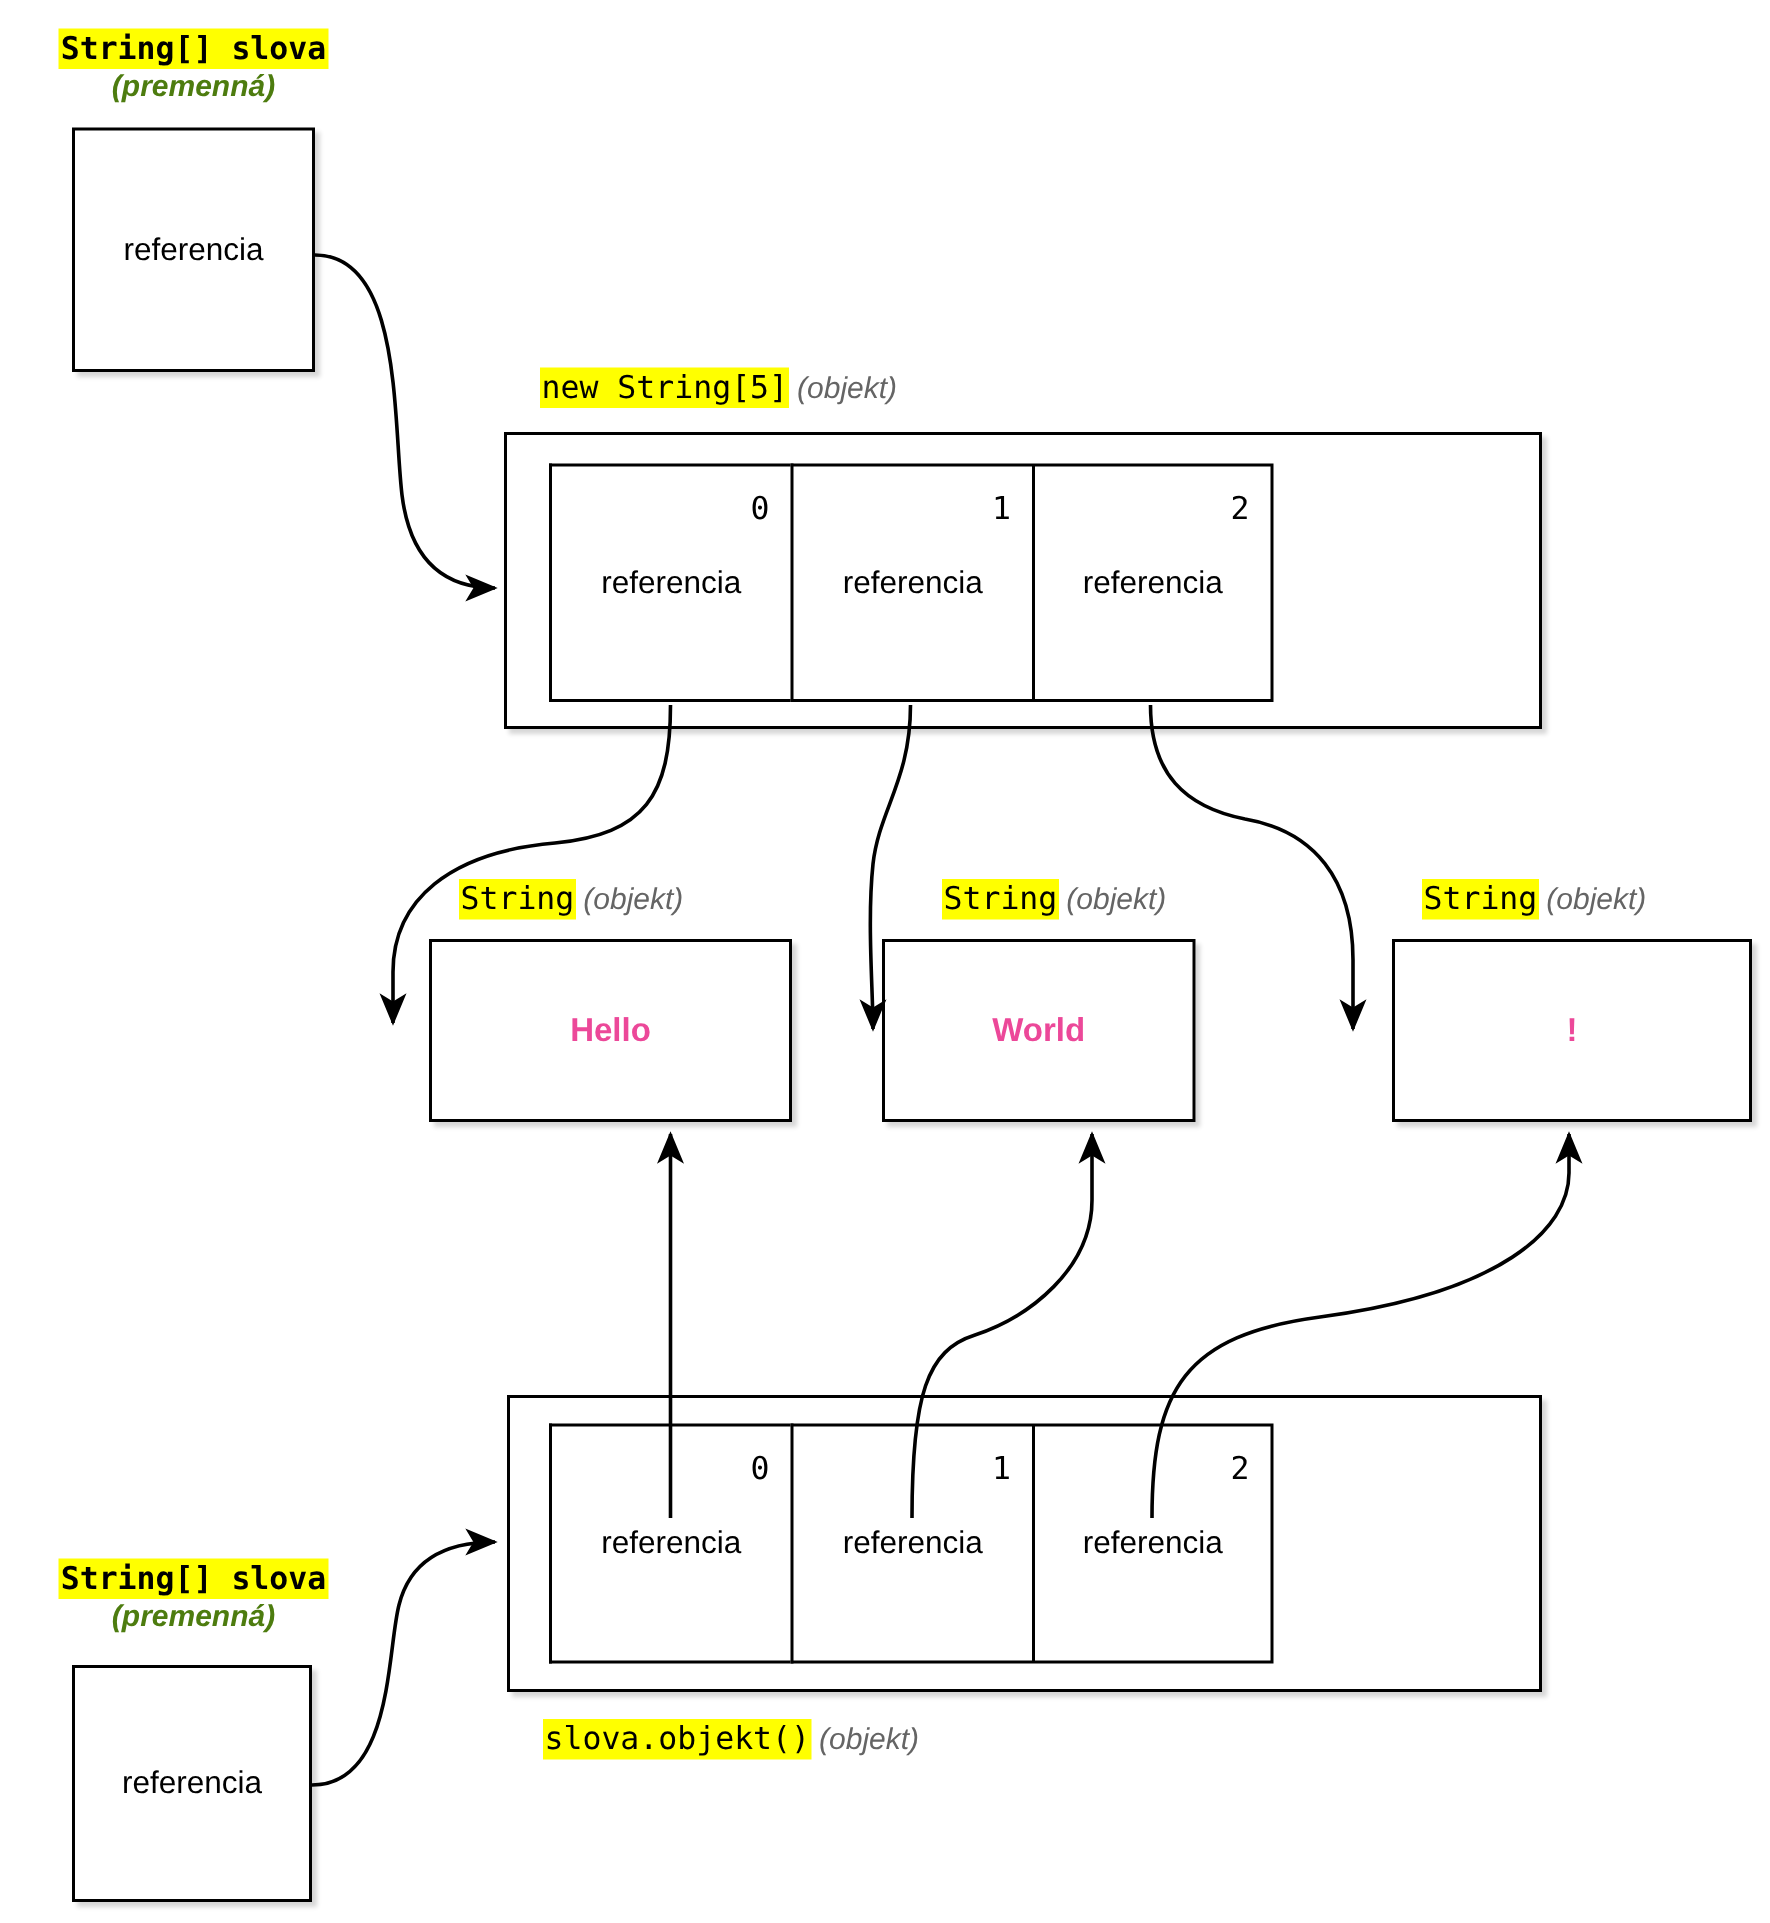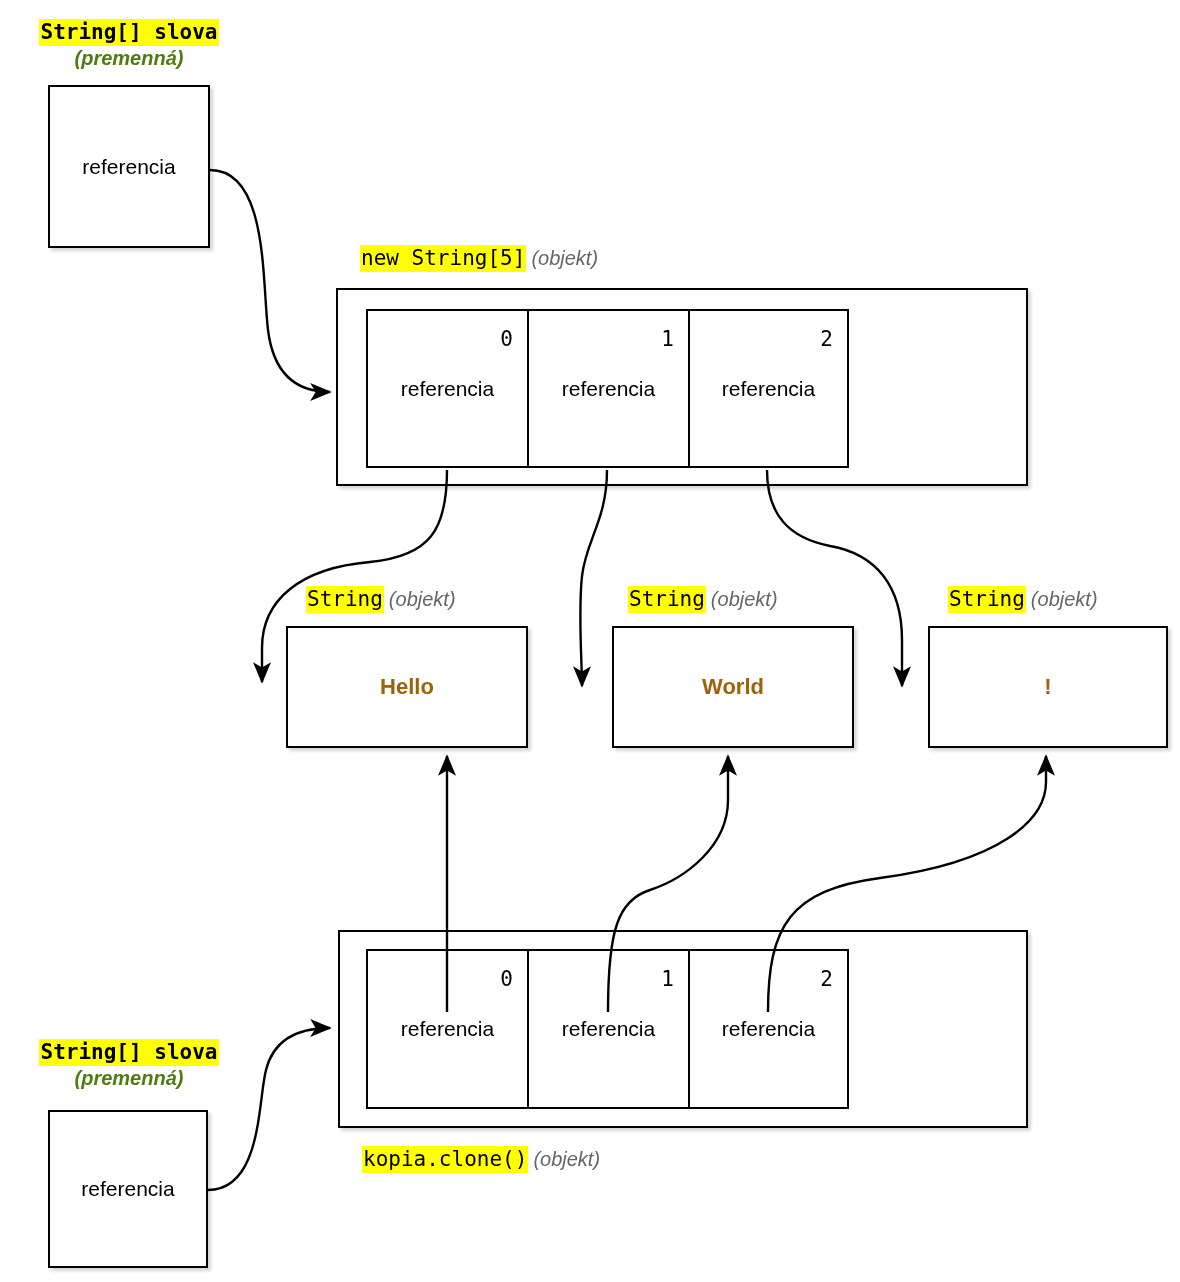--- a/index.html
+++ b/index.html
@@ -118,21 +118,21 @@
   }
   .strbox {
     display: flex;
     align-items: center;
     justify-content: center;
   }
   .strbox .val {
     font-family: "Liberation Sans", sans-serif;
     font-weight: bold;
     font-size: 22px;
-    color: #a16207;
+    color: #ec4899;
   }
 </style>
 </head>
 <body>
 
 <div id="stage">
 
   <svg id="wires" viewBox="0 0 1180 1282" xmlns="http://www.w3.org/2000/svg">
     <defs>
       <marker id="ah" viewBox="0 0 12 10" refX="11" refY="5" markerWidth="9" markerHeight="8" orient="auto-start-reverse">
@@ -190,21 +190,21 @@
   <div class="lbl" style="left:306px; top:587px;">
     <span class="code">String</span><span class="kind">(objekt)</span>
   </div>
   <div class="box strbox" style="left:286px; top:626px; width:242px; height:122px;">
     <span class="val">Hello</span>
   </div>
 
   <div class="lbl" style="left:628px; top:587px;">
     <span class="code">String</span><span class="kind">(objekt)</span>
   </div>
-  <div class="box strbox" style="left:612px; top:626px; width:242px; height:122px;">
+  <div class="box strbox" style="left:588px; top:626px; width:209px; height:122px;">
     <span class="val">World</span>
   </div>
 
   <div class="lbl" style="left:948px; top:587px;">
     <span class="code">String</span><span class="kind">(objekt)</span>
   </div>
   <div class="box strbox" style="left:928px; top:626px; width:240px; height:122px;">
     <span class="val">!</span>
   </div>
 
@@ -219,21 +219,21 @@
       <span class="idx">1</span>
       <span class="ref">referencia</span>
     </div>
     <div class="cell">
       <span class="idx">2</span>
       <span class="ref">referencia</span>
     </div>
   </div>
 
   <div class="lbl" style="left:362px; top:1147px;">
-    <span class="code">kopia.clone()</span><span class="kind">(objekt)</span>
+    <span class="code">slova.objekt()</span><span class="kind">(objekt)</span>
   </div>
 
   <div class="lbl center" style="left:14px; top:1040px; width:230px;">
     <span class="code">String[] slova</span>
     <span class="sub">(premenná)</span>
   </div>
 
   <div class="box varbox" style="left:48px; top:1110px; width:160px; height:158px;">
     <span class="txt">referencia</span>
   </div>

